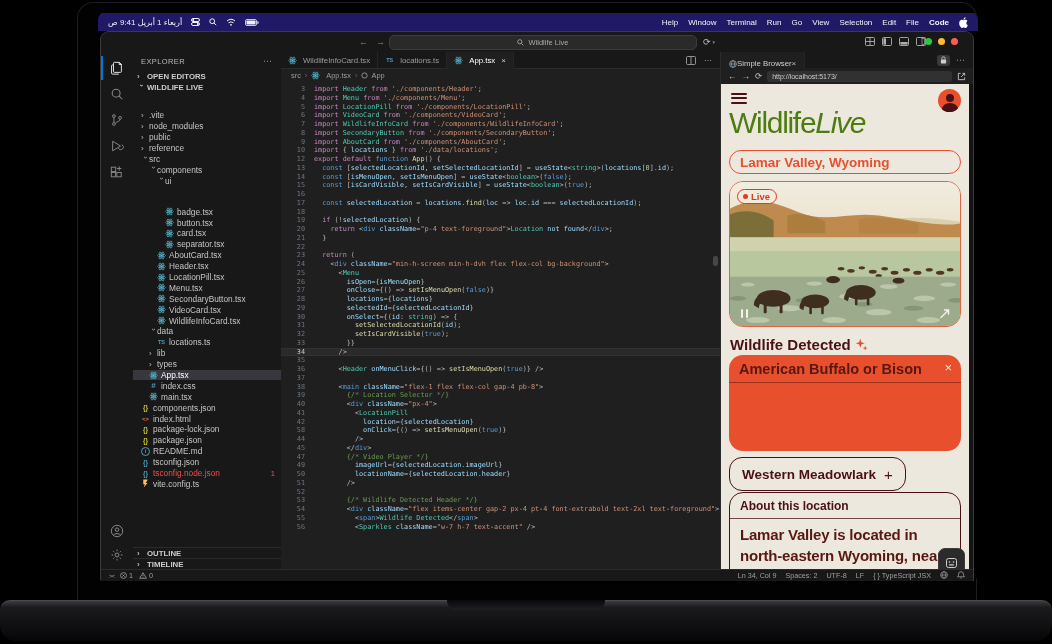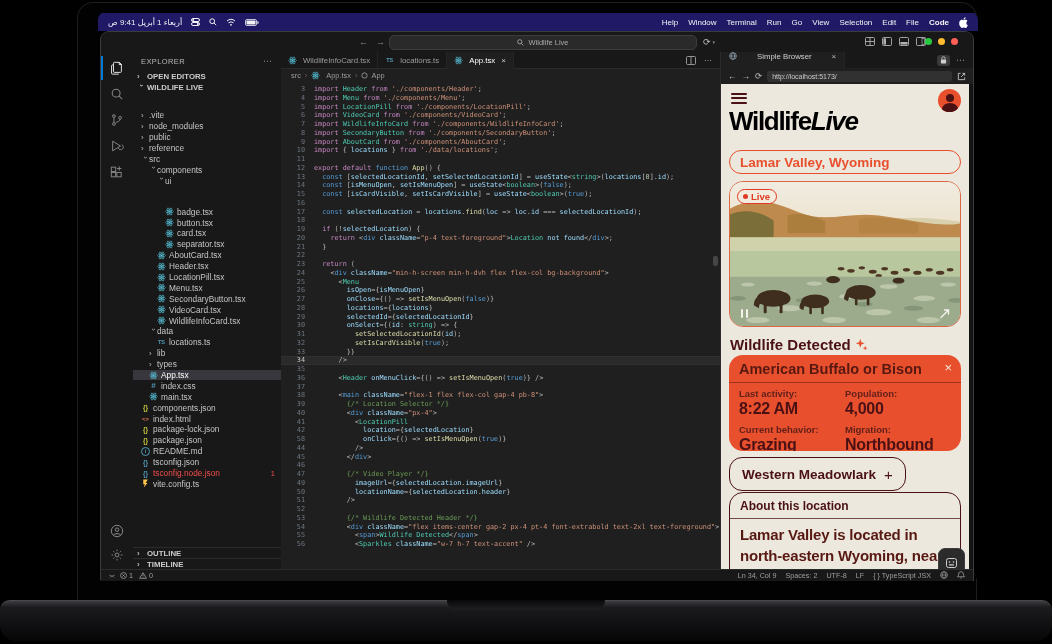--- a/index.html
+++ b/index.html
@@ -79,39 +79,39 @@
   .cl{display:flex;height:8.76px;line-height:8.76px;white-space:pre}
   .ln{width:24px;text-align:right;padding-right:9px;color:#6e7681;flex:none}
   .cl.cur{background:rgba(255,255,255,.05);box-shadow:inset 0 1px 0 #313131,inset 0 -1px 0 #313131}
   .cl.cur .ln{color:#c6c6c6}
   .s{color:#ce9178}.c{color:#6a9955}.k{color:#c586c0}.b{color:#569cd6}.t{color:#4ec9b0}
   .n{color:#b5cea8}.f{color:#dcdcaa}.a{color:#9cdcfe}.p{color:#b9b9b9}
   .ed-scroll{position:absolute;right:2px;top:204px;width:5px;height:10px;background:#464646;border-radius:2px}
   
   .panel{position:absolute;left:619px;top:20px;bottom:12px;right:0;background:#181818;border-left:1px solid #2b2b2b}
   .ptabs{position:absolute;left:0;top:0;right:0;height:16px;background:#181818;border-bottom:1px solid #2b2b2b;display:flex;align-items:center}
-  .ptab{display:flex;align-items:flex-start;gap:20px;height:100%;padding:0 8px;background:#1f1f1f;
+  .ptab{display:flex;align-items:flex-end;gap:0;height:100%;padding:0 8px;background:#1f1f1f;
     border-right:1px solid #252525;color:#cfcfcf;font-size:7.8px}
   .ptab .x{color:#bbbbbb;font-size:8px}
   .ptab-actions{margin-left:auto;display:flex;align-items:center;gap:6px;padding-right:7px}
   .lockbox{width:13px;height:11px;background:#3a3a3a;border-radius:3px;display:flex;align-items:center;justify-content:center}
   .pdots{color:#a0a0a0;font-size:9px;letter-spacing:1px}
   .urlrow{position:absolute;left:0;top:16px;right:0;height:16px;background:#1f1f1f;display:flex;align-items:center;gap:5px;padding:0 7px;box-sizing:border-box}
   .urlrow .arr{color:#c5c5c5;font-size:8.5px}
   .urlfield{flex:1;height:11px;background:#313131;border-radius:3px;color:#cccccc;font-size:7px;
     display:flex;align-items:center;padding:0 5px}
   .view{position:absolute;left:0;top:32px;right:0;bottom:0;background:#141414;overflow:hidden}
   .page{position:absolute;left:0;top:0;width:248px;bottom:0;background:#EDE8DE;overflow:hidden;color:#4A1114}
   
   .burger{position:absolute;left:10px;top:9px;width:16px}
   .burger i{display:block;height:1.8px;background:#4A1114;margin-bottom:2.6px;border-radius:1px}
   .avatar{position:absolute;right:8px;top:5px;width:23px;height:23px;border-radius:50%;background:#E8502D;overflow:hidden}
   .avatar .hd{position:absolute;left:7.5px;top:4.5px;width:8px;height:8px;border-radius:50%;background:#4A1114}
   .avatar .bd{position:absolute;left:3.5px;top:14px;width:16px;height:12px;border-radius:50%;background:#4A1114}
-  .brand{position:absolute;left:8px;top:22px;font-size:26px;font-weight:700;letter-spacing:-1.3px;color:#000000;white-space:nowrap}
+  .brand{position:absolute;left:8px;top:22px;font-size:30px;font-weight:400;letter-spacing:-1.3px;color:#4d7c0f;white-space:nowrap}
   .brand .it{font-style:italic}
   .pill{position:absolute;left:8px;right:8px;top:66px;height:24px;border:1.5px solid #E8502D;border-radius:14px;
     display:flex;align-items:center;padding:0 10px;color:#E8502D;font-size:13.5px;font-weight:700;box-sizing:border-box}
   .vcard{position:absolute;left:8px;right:8px;top:97px;height:146px;border:1.5px solid #da6644;border-radius:14px;overflow:hidden;box-sizing:border-box}
   .vcard svg.scene{position:absolute;left:0;top:0;width:100%;height:100%}
   .livebadge{position:absolute;left:7px;top:7px;height:13px;background:#F2ECDF;border:1.3px solid #E03A22;
     border-radius:9px;display:flex;align-items:center;gap:3px;padding:0 6px 0 5px;color:#E03A22;font-size:9.5px;font-weight:800}
   .livedot{width:5px;height:5px;border-radius:50%;background:#E03A22}
   .pause{position:absolute;left:11px;bottom:8px;display:flex;gap:2.5px}
   .pause i{width:2.4px;height:9px;background:#f5f2ea;border-radius:1px}
@@ -647,21 +647,20 @@
         <div class="code">
             <div id="codelines" style="padding-top: 3px;">
               <div class="cl"><span class="ln">3</span><span class="lc"><i class="k">import</i> <i class="t">Header</i> <i class="k">from</i> <i class="s">'./components/Header'</i><i class="p">;</i></span></div>
               <div class="cl"><span class="ln">4</span><span class="lc"><i class="k">import</i> <i class="t">Menu</i> <i class="k">from</i> <i class="s">'./components/Menu'</i><i class="p">;</i></span></div>
               <div class="cl"><span class="ln">5</span><span class="lc"><i class="k">import</i> <i class="t">LocationPill</i> <i class="k">from</i> <i class="s">'./components/LocationPill'</i><i class="p">;</i></span></div>
               <div class="cl"><span class="ln">6</span><span class="lc"><i class="k">import</i> <i class="t">VideoCard</i> <i class="k">from</i> <i class="s">'./components/VideoCard'</i><i class="p">;</i></span></div>
               <div class="cl"><span class="ln">7</span><span class="lc"><i class="k">import</i> <i class="t">WildlifeInfoCard</i> <i class="k">from</i> <i class="s">'./components/WildlifeInfoCard'</i><i class="p">;</i></span></div>
               <div class="cl"><span class="ln">8</span><span class="lc"><i class="k">import</i> <i class="t">SecondaryButton</i> <i class="k">from</i> <i class="s">'./components/SecondaryButton'</i><i class="p">;</i></span></div>
               <div class="cl"><span class="ln">9</span><span class="lc"><i class="k">import</i> <i class="t">AboutCard</i> <i class="k">from</i> <i class="s">'./components/AboutCard'</i><i class="p">;</i></span></div>
               <div class="cl"><span class="ln">10</span><span class="lc"><i class="k">import</i> <i class="p">{</i> <i class="a">locations</i> <i class="p">}</i> <i class="k">from</i> <i class="s">'./data/locations'</i><i class="p">;</i></span></div>
-              <div class="cl"><span class="ln">11</span><span class="lc"></span></div>
               <div class="cl"><span class="ln">12</span><span class="lc"><i class="k">export</i> <i class="k">default</i> <i class="b">function</i> <i class="f">App</i><i class="p">(</i><i class="p">)</i> <i class="p">{</i></span></div>
               <div class="cl"><span class="ln">13</span><span class="lc">  <i class="b">const</i> <i class="p">[</i><i class="a">selectedLocationId</i><i class="p">,</i> <i class="a">setSelectedLocationId</i><i class="p">]</i> <i class="p">=</i> <i class="a">useState</i><i class="p">&lt;</i><i class="t">string</i><i class="p">&gt;</i><i class="p">(</i><i class="a">locations</i><i class="p">[</i><i class="n">0</i><i class="p">]</i><i class="p">.</i><i class="a">id</i><i class="p">)</i><i class="p">;</i></span></div>
               <div class="cl"><span class="ln">14</span><span class="lc">  <i class="b">const</i> <i class="p">[</i><i class="a">isMenuOpen</i><i class="p">,</i> <i class="a">setIsMenuOpen</i><i class="p">]</i> <i class="p">=</i> <i class="a">useState</i><i class="p">&lt;</i><i class="t">boolean</i><i class="p">&gt;</i><i class="p">(</i><i class="b">false</i><i class="p">)</i><i class="p">;</i></span></div>
               <div class="cl"><span class="ln">15</span><span class="lc">  <i class="b">const</i> <i class="p">[</i><i class="a">isCardVisible</i><i class="p">,</i> <i class="a">setIsCardVisible</i><i class="p">]</i> <i class="p">=</i> <i class="a">useState</i><i class="p">&lt;</i><i class="t">boolean</i><i class="p">&gt;</i><i class="p">(</i><i class="b">true</i><i class="p">)</i><i class="p">;</i></span></div>
               <div class="cl"><span class="ln">16</span><span class="lc"></span></div>
               <div class="cl"><span class="ln">17</span><span class="lc">  <i class="b">const</i> <i class="a">selectedLocation</i> <i class="p">=</i> <i class="a">locations</i><i class="p">.</i><i class="f">find</i><i class="p">(</i><i class="a">loc</i> <i class="p">=</i><i class="p">&gt;</i> <i class="a">loc</i><i class="p">.</i><i class="a">id</i> <i class="p">=</i><i class="p">=</i><i class="p">=</i> <i class="a">selectedLocationId</i><i class="p">)</i><i class="p">;</i></span></div>
               <div class="cl"><span class="ln">18</span><span class="lc"></span></div>
               <div class="cl"><span class="ln">19</span><span class="lc">  <i class="k">if</i> <i class="p">(</i><i class="p">!</i><i class="a">selectedLocation</i><i class="p">)</i> <i class="p">{</i></span></div>
               <div class="cl"><span class="ln">20</span><span class="lc">    <i class="k">return</i> <i class="p">&lt;</i><i class="b">div</i> <i class="a">className</i><i class="p">=</i><i class="s">"p-4 text-foreground"</i><i class="p">&gt;</i><i class="t">Location</i> <i class="a">not</i> <i class="a">found</i><i class="p">&lt;/</i><i class="b">div</i><i class="p">&gt;</i><i class="p">;</i></span></div>
               <div class="cl"><span class="ln">21</span><span class="lc">  <i class="p">}</i></span></div>
@@ -682,21 +681,20 @@
               <div class="cl"><span class="ln">36</span><span class="lc">      <i class="p">&lt;</i><i class="t">Header</i> <i class="a">onMenuClick</i><i class="p">=</i><i class="p">{</i><i class="p">(</i><i class="p">)</i> <i class="p">=</i><i class="p">&gt;</i> <i class="f">setIsMenuOpen</i><i class="p">(</i><i class="b">true</i><i class="p">)</i><i class="p">}</i> <i class="p">/</i><i class="p">&gt;</i></span></div>
               <div class="cl"><span class="ln">37</span><span class="lc"></span></div>
               <div class="cl"><span class="ln">38</span><span class="lc">      <i class="p">&lt;</i><i class="b">main</i> <i class="a">className</i><i class="p">=</i><i class="s">"flex-1 flex flex-col gap-4 pb-8"</i><i class="p">&gt;</i></span></div>
               <div class="cl"><span class="ln">39</span><span class="lc">        <i class="c">{/* Location Selector */}</i></span></div>
               <div class="cl"><span class="ln">40</span><span class="lc">        <i class="p">&lt;</i><i class="b">div</i> <i class="a">className</i><i class="p">=</i><i class="s">"px-4"</i><i class="p">&gt;</i></span></div>
               <div class="cl"><span class="ln">41</span><span class="lc">          <i class="p">&lt;</i><i class="t">LocationPill</i></span></div>
               <div class="cl"><span class="ln">42</span><span class="lc">            <i class="a">location</i><i class="p">=</i><i class="p">{</i><i class="a">selectedLocation</i><i class="p">}</i></span></div>
               <div class="cl"><span class="ln">58</span><span class="lc">            <i class="a">onClick</i><i class="p">=</i><i class="p">{</i><i class="p">(</i><i class="p">)</i> <i class="p">=</i><i class="p">&gt;</i> <i class="f">setIsMenuOpen</i><i class="p">(</i><i class="b">true</i><i class="p">)</i><i class="p">}</i></span></div>
               <div class="cl"><span class="ln">44</span><span class="lc">          <i class="p">/</i><i class="p">&gt;</i></span></div>
               <div class="cl"><span class="ln">45</span><span class="lc">        <i class="p">&lt;/</i><i class="b">div</i><i class="p">&gt;</i></span></div>
-              <div class="cl"><span class="ln">46</span><span class="lc"></span></div>
               <div class="cl"><span class="ln">47</span><span class="lc">        <i class="c">{/* Video Player */}</i></span></div>
               <div class="cl"><span class="ln">49</span><span class="lc">          <i class="a">imageUrl</i><i class="p">=</i><i class="p">{</i><i class="a">selectedLocation</i><i class="p">.</i><i class="a">imageUrl</i><i class="p">}</i></span></div>
               <div class="cl"><span class="ln">50</span><span class="lc">          <i class="a">locationName</i><i class="p">=</i><i class="p">{</i><i class="a">selectedLocation</i><i class="p">.</i><i class="a">header</i><i class="p">}</i></span></div>
               <div class="cl"><span class="ln">51</span><span class="lc">        <i class="p">/</i><i class="p">&gt;</i></span></div>
               <div class="cl"><span class="ln">52</span><span class="lc"></span></div>
               <div class="cl"><span class="ln">53</span><span class="lc">        <i class="c">{/* Wildlife Detected Header */}</i></span></div>
               <div class="cl"><span class="ln">54</span><span class="lc">        <i class="p">&lt;</i><i class="b">div</i> <i class="a">className</i><i class="p">=</i><i class="s">"flex items-center gap-2 px-4 pt-4 font-extrabold text-2xl text-foreground"</i><i class="p">&gt;</i></span></div>
               <div class="cl"><span class="ln">55</span><span class="lc">          <i class="p">&lt;</i><i class="b">span</i><i class="p">&gt;</i><i class="t">Wildlife</i> <i class="t">Detected</i><i class="p">&lt;/</i><i class="b">span</i><i class="p">&gt;</i></span></div>
               <div class="cl"><span class="ln">56</span><span class="lc">          <i class="p">&lt;</i><i class="t">Sparkles</i> <i class="a">className</i><i class="p">=</i><i class="s">"w-7 h-7 text-accent"</i> <i class="p">/</i><i class="p">&gt;</i></span></div>
             </div>
@@ -842,38 +840,20 @@
               <span>Wildlife Detected</span>
               <svg width="13" height="13" viewBox="0 0 16 16">
                 <path d="M6.5 1 L7.9 5.1 L12 6.5 L7.9 7.9 L6.5 12 L5.1 7.9 L1 6.5 L5.1 5.1 Z" fill="#E8502D"></path>
                 <path d="M12.5 9.5 L13.3 11.7 L15.5 12.5 L13.3 13.3 L12.5 15.5 L11.7 13.3 L9.5 12.5 L11.7 11.7 Z" fill="#E8502D"></path>
               </svg>
             </div>
 
             <div class="ocard">
               <div class="ocard-title">American Buffalo or Bison</div>
               <span class="ocard-x">×</span>
-              <div class="ogrid">
-                  <div>
-                    <div class="olabel">Last activity:</div>
-                    <div class="oval">8:22 AM</div>
-                  </div>
-                  <div>
-                    <div class="olabel">Population:</div>
-                    <div class="oval">4,000</div>
-                  </div>
-                  <div>
-                    <div class="olabel">Current behavior:</div>
-                    <div class="oval">Grazing</div>
-                  </div>
-                  <div>
-                    <div class="olabel">Migration:</div>
-                    <div class="oval">Northbound</div>
-                  </div>
-                </div>
             </div>
 
             <div class="mpill">
               <span>Western Meadowlark</span>
                 <span class="plus">+</span>
             </div>
 
             <div class="acard">
               <div class="ahdr">About this location</div>
               <div class="abody">Lamar Valley is located in north-eastern Wyoming, near the Lamar River. Known as the “Serengeti of</div>

